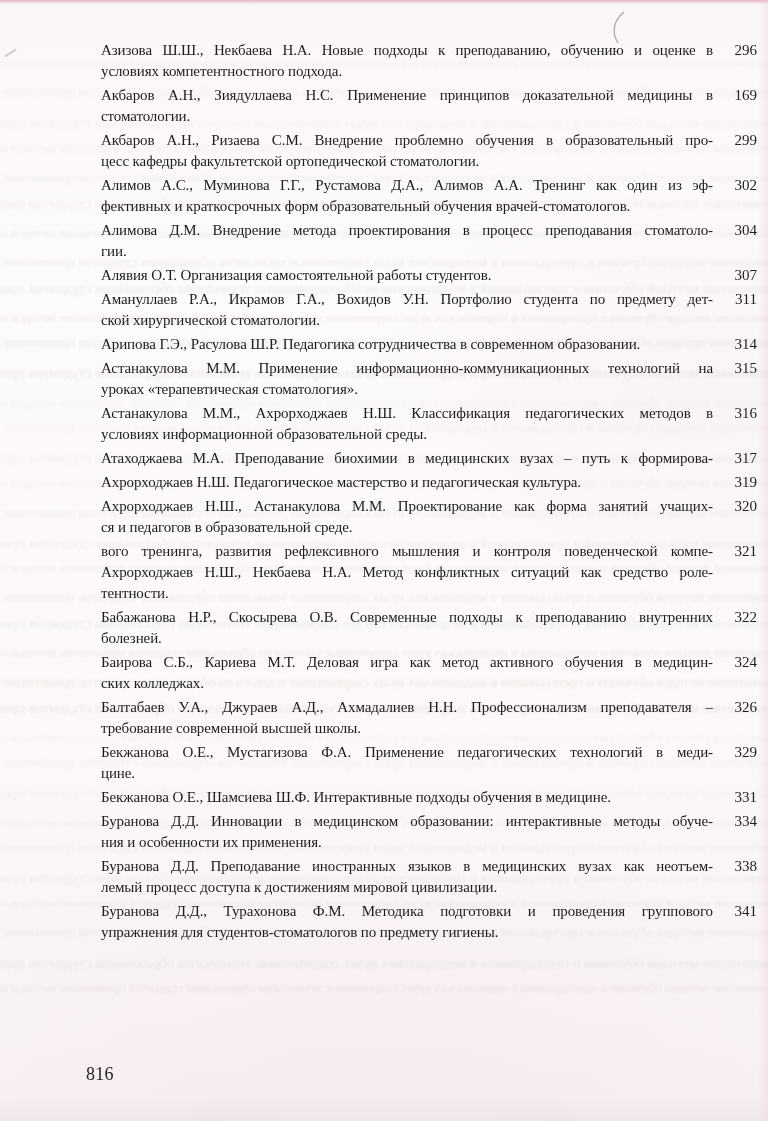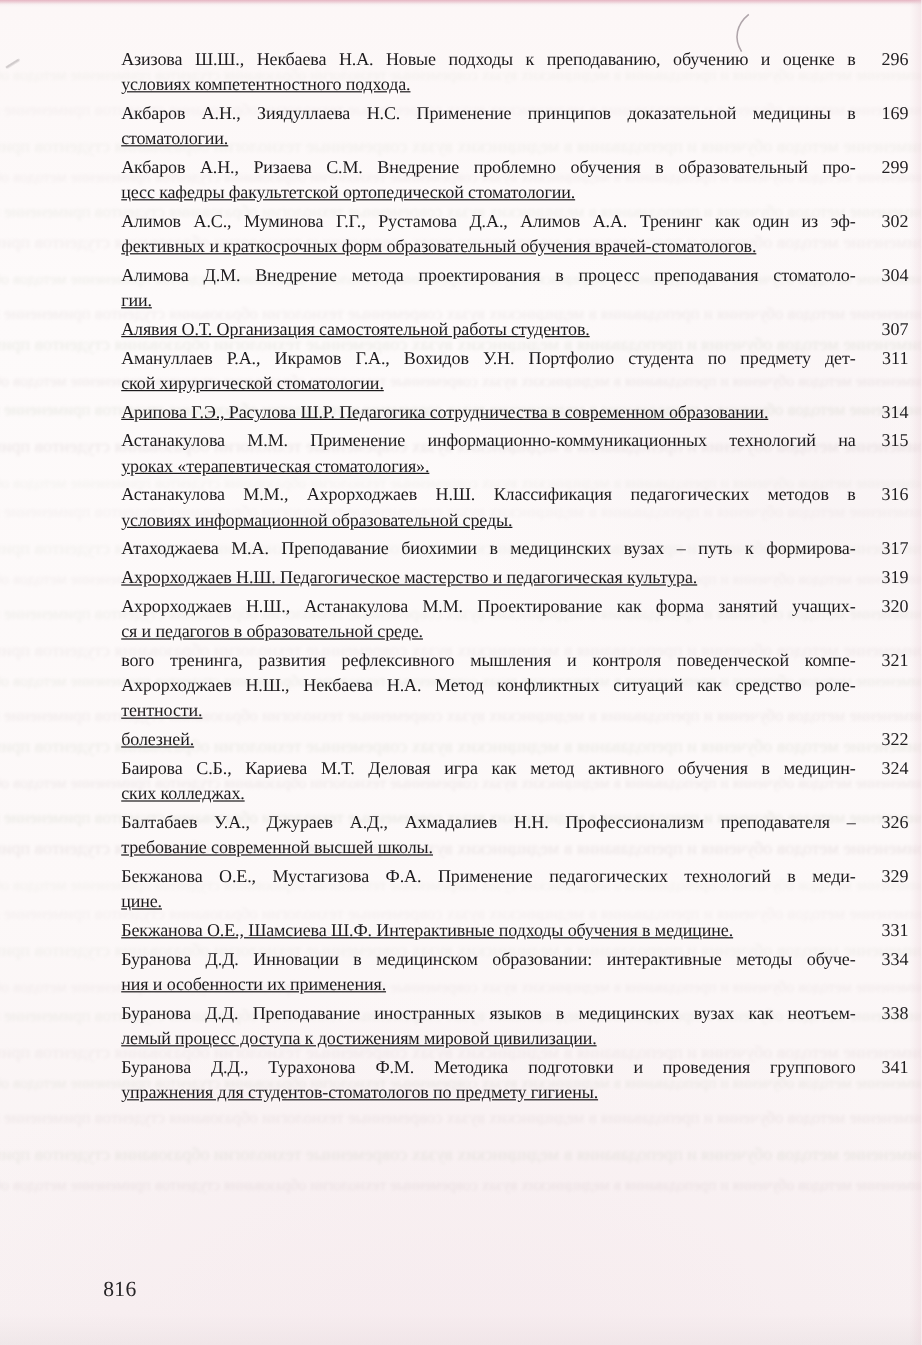--- a/index.html
+++ b/index.html
@@ -67,21 +67,21 @@
     display: flex;
     align-items: flex-start;
     margin-bottom: 3px;
   }
   .entry-text {
     width: 612px;
     line-height: 21px;
     letter-spacing: -0.1px;
   }
   .jline { text-align: justify; text-align-last: justify; }
-  .lline { text-align: left; text-decoration: underline; }
+  .lline { text-align: left; }
   .entry-page {
     flex: 1;
     text-align: right;
     line-height: 21px;
     font-size: 15px;
     color: #201e20;
   }
   .footer {
     position: absolute; left: 86px; top: 1064px;
     font-size: 18px;
@@ -230,20 +230,21 @@
       <div class="entry">
         <div class="entry-text">
           <div class="jline">вого тренинга, развития рефлексивного мышления и контроля поведенческой компе-</div>
           <div class="jline">Ахрорходжаев Н.Ш., Некбаева Н.А. Метод конфликтных ситуаций как средство роле-</div>
           <div class="lline">тентности.</div>
         </div>
         <div class="entry-page">321</div>
       </div>
       <div class="entry">
         <div class="entry-text">
+          <div class="jline">Бабажанова Н.Р., Скосырева О.В. Современные подходы к преподаванию внутренних</div>
           <div class="lline">болезней.</div>
         </div>
         <div class="entry-page">322</div>
       </div>
       <div class="entry">
         <div class="entry-text">
           <div class="jline">Баирова С.Б., Кариева М.Т. Деловая игра как метод активного обучения в медицин-</div>
           <div class="lline">ских колледжах.</div>
         </div>
         <div class="entry-page">324</div>

